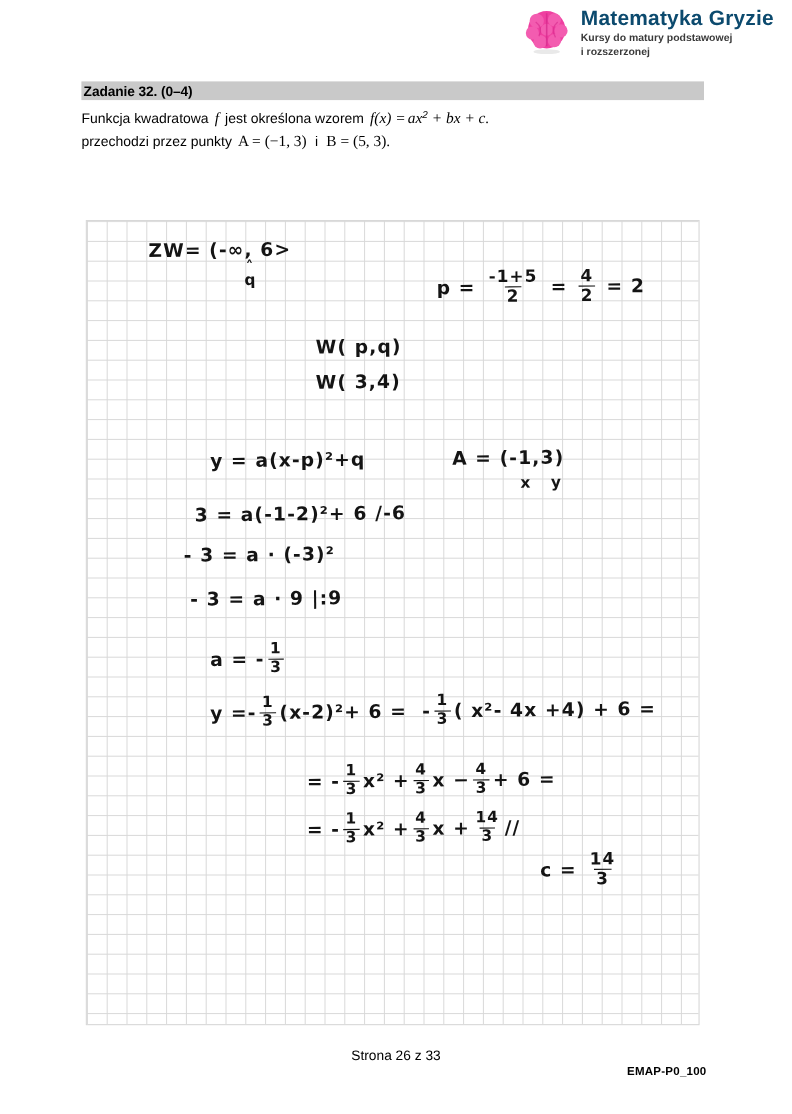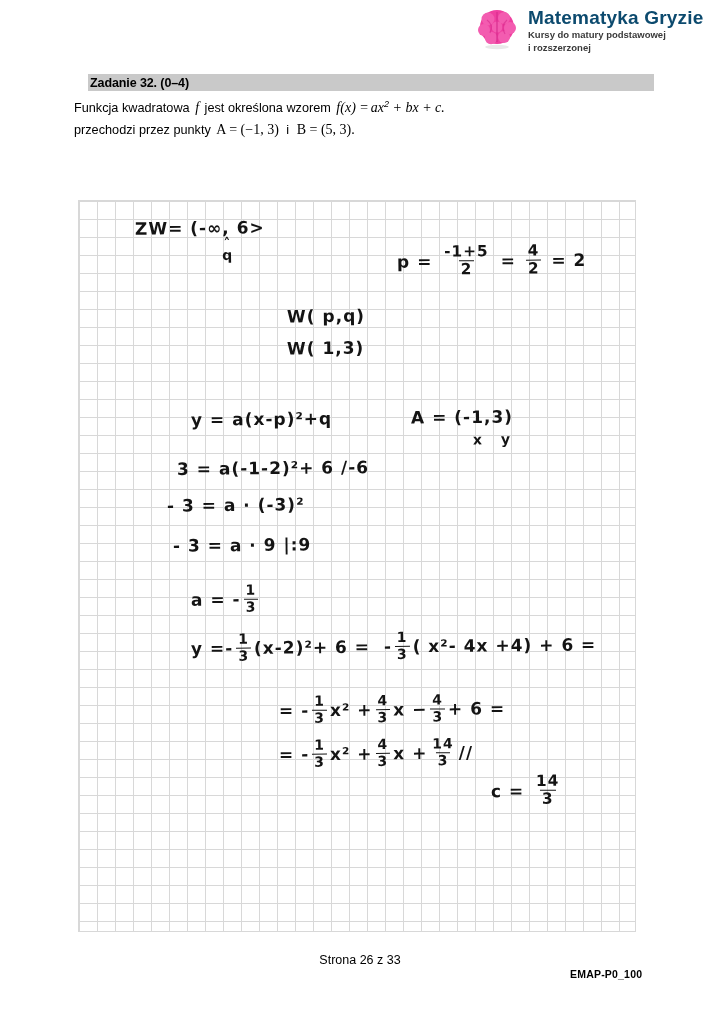--- a/index.html
+++ b/index.html
@@ -53,21 +53,20 @@
   
   .task-head {
     position: absolute;
     left: 74px;
     top: 74px;
     width: 566px;
     height: 17px;
     background: #c9c9c9;
     display: flex;
     align-items: center;
-    margin-left: 14px;
   }
   .task-head-label {
     font-size: 12.5px;
     font-weight: bold;
     padding-left: 2px;
     letter-spacing: -0.1px;
   }
 
   
   .task-body {
@@ -239,21 +238,21 @@
     <span>=</span>
     <span class="frac big">
       <span class="num">4</span>
       <span class="den">2</span>
     </span>
     <span>=</span>
     <span>2</span>
   </div>
 
   <div class="hw s20" style="left:208px; top:105px;">W( p,q)</div>
-  <div class="hw s20" style="left:208px; top:137px;">W( 1,3)</div>
+  <div class="hw s20" style="left:208px; top:137px;">W( 3,4)</div>
 
   <div class="hw s20" style="left:112px; top:208px;">y = a(x-p)²+q</div>
   <div class="hw s20" style="left:332px; top:206px;">A = (-1,3)</div>
   <div class="annot-xy" style="left:362px; top:230px;margin-left:32px;">x y</div>
 
   <div class="hw s20" style="left:98px; top:257px;">3 = a(-1-2)²+ 6 /-6</div>
   <div class="hw s20" style="left:88px; top:294px;">- 3 = a · (-3)²</div>
   <div class="hw s20" style="left:94px; top:334px;">- 3 = a · 9 |:9</div>
 
   <div class="hw s20" style="left:112px; top:368px;">

